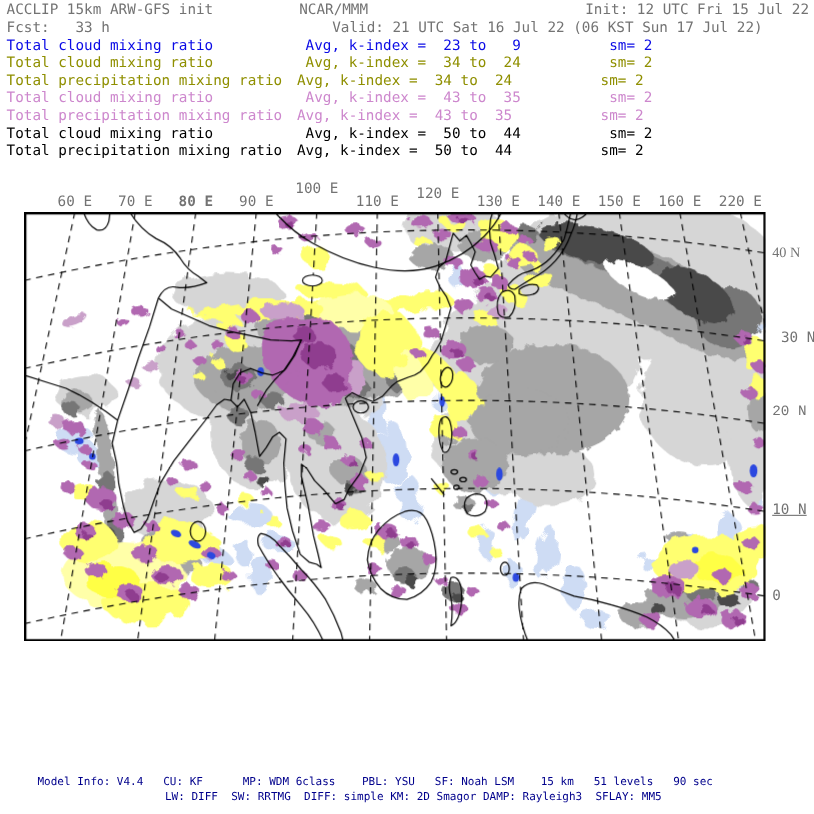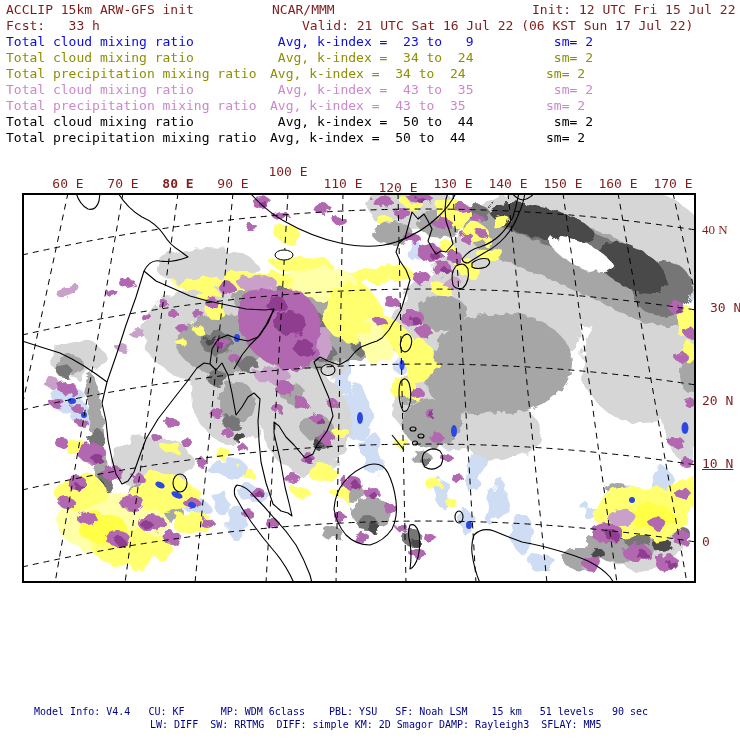--- a/index.html
+++ b/index.html
@@ -1,21 +1,21 @@
 <!DOCTYPE html>
 <html style="--blue: #0a0ae6; --olive: #8f8f00; --pink: #cd87cd; --black: #000000; --footer_navy: #00008c; --yellow: #ffff70; --yellow_pale: #ffffa8; --yellow_bright: #ffff45; --purple: #b168b1; --purple_light: #c9a0c9; --purple_dark: #8f3c8f; --pale_blue: #cedcf4; --bright_blue: #2b48e0; --gray1: #d6d6d6; --gray2: #a6a6a6; --gray3: #767676; --gray4: #484848;"><head>
 <meta charset="utf-8">
 <style>
   html,body{margin:0;padding:0;}
   body{
     width:740px;height:740px;background:#ffffff;position:relative;overflow:hidden;
     font-family:"DejaVu Sans Mono","Liberation Mono",monospace;
   }
   .abs{position:absolute;white-space:pre;}
-  .hdr{font-size:13px;line-height:14px;color:#7f1d1d;}
+  .hdr{font-size:13px;line-height:14px;color:#737373;}
   .ftr{font-size:10px;line-height:12px;color:var(--footer_navy);}
   #map-svg{position:absolute;left:22px;top:193px;}
   .pb{fill:var(--pale_blue);}  .bb{fill:var(--bright_blue);}
   .g1{fill:var(--gray1);}      .g2{fill:var(--gray2);}
   .g3{fill:var(--gray3);}      .g4{fill:var(--gray4);}
   .yl{fill:var(--yellow);}     .yp{fill:var(--yellow_pale);} .yb{fill:var(--yellow_bright);}
   .pu{fill:var(--purple);}     .lp{fill:var(--purple_light);} .dp{fill:var(--purple_dark);}
   .wh{fill:#ffffff;}
   .grat{fill:none;stroke:#000;stroke-width:1;stroke-dasharray:6 5;}
   .coast{fill:none;stroke:#000;stroke-width:1.1;stroke-linejoin:round;}
@@ -58,31 +58,31 @@
       </div>
   </div>
 
   <div id="lon-axis">
       <span class="abs hdr" style="left: 68px; top: 177px; transform: translateX(-50%);">60 E</span>
       <span class="abs hdr" style="left: 123px; top: 177px; transform: translateX(-50%);">70 E</span>
       <span class="abs hdr" style="left: 178px; top: 177px; transform: translateX(-50%); font-weight: bold;">80 E</span>
       <span class="abs hdr" style="left: 233px; top: 177px; transform: translateX(-50%);">90 E</span>
       <span class="abs hdr" style="left: 288px; top: 165px; transform: translateX(-50%);">100 E</span>
       <span class="abs hdr" style="left: 343px; top: 177px; transform: translateX(-50%);">110 E</span>
-      <span class="abs hdr" style="left: 398px; top: 181px; transform: translateX(-50%);">120 E</span>
+      <span class="abs hdr" style="left: 398px; top: 170px; transform: translateX(-50%);">120 E</span>
       <span class="abs hdr" style="left: 453px; top: 177px; transform: translateX(-50%);">130 E</span>
       <span class="abs hdr" style="left: 508px; top: 177px; transform: translateX(-50%);">140 E</span>
       <span class="abs hdr" style="left: 563px; top: 177px; transform: translateX(-50%);">150 E</span>
       <span class="abs hdr" style="left: 618px; top: 177px; transform: translateX(-50%);">160 E</span>
-      <span class="abs hdr" style="left: 673px; top: 177px; transform: translateX(-50%);">170 E</span>
+      <span class="abs hdr" style="left: 673px; top: 177px; transform: translateX(-50%);">220 E</span>
     </div>
   <div id="lat-axis">
       <span class="abs hdr" style="left: 702px; top: 223px; font-family: Liberation Serif, serif;">40 N</span>
       <span class="abs hdr" style="left: 676px; top: 301px; margin-left: 34px;">30 N</span>
-      <span class="abs hdr" style="left: 702px; top: 394px;">20 N</span>
+      <span class="abs hdr" style="left: 702px; top: 367px; font-family: Liberation Mono, monospace;">20 N</span>
       <span class="abs hdr" style="left: 702px; top: 457px; text-decoration: underline;">10 N</span>
       <span class="abs hdr" style="left: 702px; top: 535px;">0</span>
     </div>
 
   <svg id="map-svg" width="674" height="390" viewBox="0 0 674 390">
     <defs>
       <clipPath id="mc">
           <rect x="0" y="0" width="674" height="390"></rect>
         </clipPath>
       <filter id="rough" x="-15%" y="-15%" width="130%" height="130%">

